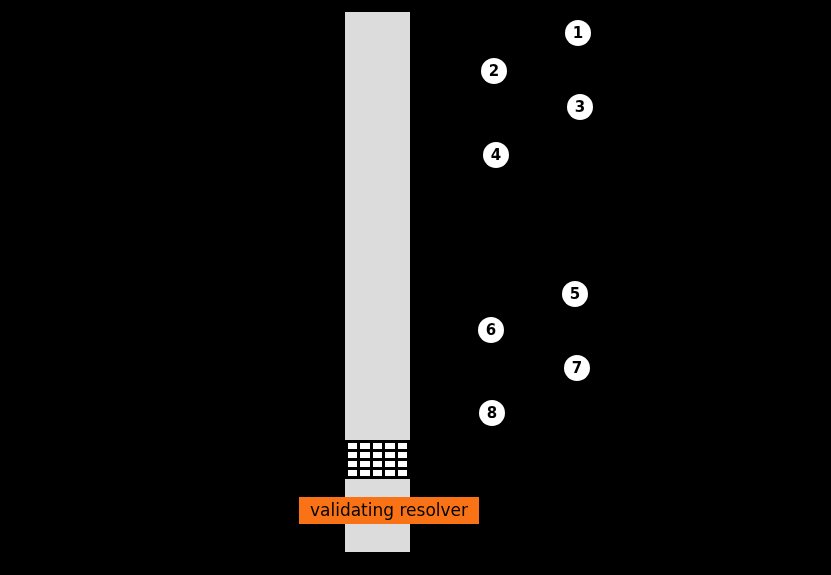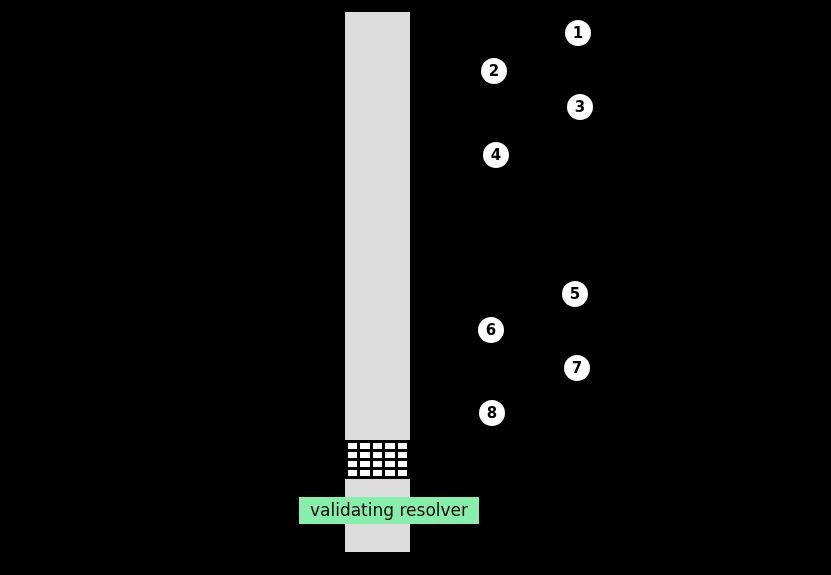--- a/index.html
+++ b/index.html
@@ -47,21 +47,21 @@
     width: 65px;
     height: 73px;
     background: #dcdcdc;
   }
   .label-box {
     position: absolute;
     left: 299px;
     top: 497px;
     width: 180px;
     height: 27px;
-    background: #86efac;
+    background: #f97316;
     color: #000000;
     font-size: 17px;
     line-height: 27px;
     display: flex;
     align-items: center;
     justify-content: center;
     white-space: nowrap;
   }
   .marker {
     position: absolute;

